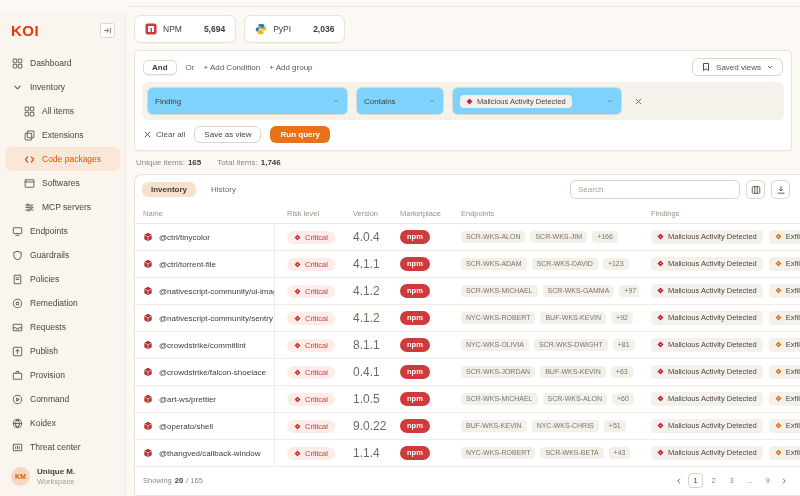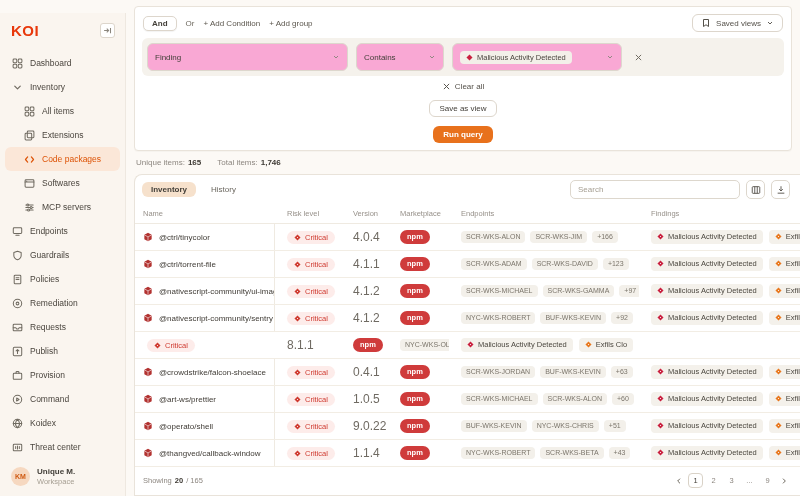--- a/index.html
+++ b/index.html
@@ -34,28 +34,28 @@
   .sum-card .sum-label { font-size:8.5px; color:#44403a; }
   .sum-card .sum-value { font-size:8.5px; font-weight:700; color:#3e3a34; margin-left:16px; }
 
   .filter-card { background:#fff; border:1px solid #e9e3da; border-radius:4px; padding:7px; display:flex; flex-direction:column; gap:6px; margin-right:8px; box-shadow:0 1px 1px rgba(70,60,40,.03); }
   .logic-row { display:flex; align-items:center; gap:9px; padding:0 1px; }
   .and-btn { border:1px solid #ddd6cc; background:#fff; border-radius:5px; padding:2px 8px; font-size:8px; font-weight:600; color:#44403a; box-shadow:0 1px 1px rgba(0,0,0,.05); cursor:pointer; }
   .or-btn { font-size:8px; color:#6f6a60; cursor:pointer; }
   .add-link { font-size:8px; color:#5c574e; cursor:pointer; }
   .saved-views { margin-left:auto; display:flex; align-items:center; gap:5px; border:1px solid #ddd6cc; border-radius:6px; background:#fff; padding:3px 8px; font-size:8px; color:#55514a; cursor:pointer; }
   .cond-row { background:#f5f2ec; border-radius:6px; padding:5px; display:flex; align-items:center; gap:8px; }
-  .select { background:#f9a8d4; border:1px solid #ddd7cd; border-radius:6px; height:21px; display:flex; align-items:center; justify-content:space-between; padding:13px 7px; font-size:8px; color:#44403a; cursor:pointer; }
+  .select { background:#7dd3fc; border:1px solid #ddd7cd; border-radius:6px; height:21px; display:flex; align-items:center; justify-content:space-between; padding:13px 7px; font-size:8px; color:#44403a; cursor:pointer; }
   .sel-field { width:201px; }
   .sel-op { width:88px; }
   .sel-value { width:170px; }
   .chev { color:#8a857c; display:grid; place-items:center; }
   .value-chip { background:#f3efe9; border-radius:4px; padding:2px 6px; display:flex; align-items:center; gap:4px; font-size:7.5px; color:#4a463f; }
   .x-btn { width:16px; height:16px; display:grid; place-items:center; color:#6f6a60; cursor:pointer; }
-  .actions-row { display:flex; align-items:center; gap:9px; padding:0 1px;flex-direction:column; }
+  .actions-row { display:flex; align-items:center; gap:9px; padding:0 1px; }
   .clear-all { display:flex; align-items:center; gap:4px; font-size:8px; color:#55514a; cursor:pointer; }
   .save-view { border:1px solid #ddd6cc; border-radius:6px; background:#fff; padding:3px 9px; font-size:8px; color:#44403a; cursor:pointer; }
   .run-query { background:#e8711c; border:none; border-radius:6px; color:#fff; padding:4px 10px; font-size:8px; font-weight:600; cursor:pointer; }
 
   .stats-row { display:flex; gap:16px; font-size:8px; color:#8d8780; padding:0 2px; }
   .stats-row b { color:#3e3a34; font-weight:700; margin-left:3px; }
 
   .table-card { background:#fff; border:1px solid #e9e3da; border-radius:8px 0 0 0; border-right:none; flex:1; min-height:0; display:flex; flex-direction:column; overflow:hidden; box-shadow:0 1px 1px rgba(70,60,40,.03); }
   .toolbar { display:flex; align-items:center; gap:6px; padding:5px 10px 5px 7px; flex-shrink:0; }
   .tab { padding:3px 9px; font-size:8px; color:#6b675f; border-radius:6px; cursor:pointer; }
@@ -588,20 +588,29 @@
                     <svg width="7" height="7" viewBox="0 0 12 12">
                       <path d="M6 .8L11.2 6 6 11.2.8 6z" fill="#e8781f"></path>
                       <circle cx="6" cy="6" r="1" fill="#fff"></circle>
                     </svg>
                   </span>
                   <span>Exfils Clo</span>
                 </span>
               </div>
             </div>
             <div class="grid-row trow">
+              <div class="cell-name">
+                <span>
+                  <svg width="10" height="10" viewBox="0 0 12 12">
+                    <path d="M6 .9l4.4 2.5v5.2L6 11.1 1.6 8.6V3.4z" fill="#b23230"></path>
+                    <path d="M1.6 3.4L6 5.9l4.4-2.5M6 5.9v5.2" stroke="#fff" stroke-width=".7" fill="none"></path>
+                  </svg>
+                </span>
+                <span>@crowdstrike/commitlint</span>
+              </div>
               <div class="cell-risk"><span class="risk-badge">
                   <span>
                     <svg width="7" height="7" viewBox="0 0 12 12">
                       <path d="M6 .8L11.2 6 6 11.2.8 6z" fill="#cf3a30"></path>
                       <circle cx="6" cy="6" r="1" fill="#fff"></circle>
                     </svg>
                   </span>
                   <span>Critical</span>
                 </span></div>
               <div class="cell-version">8.1.1</div>

